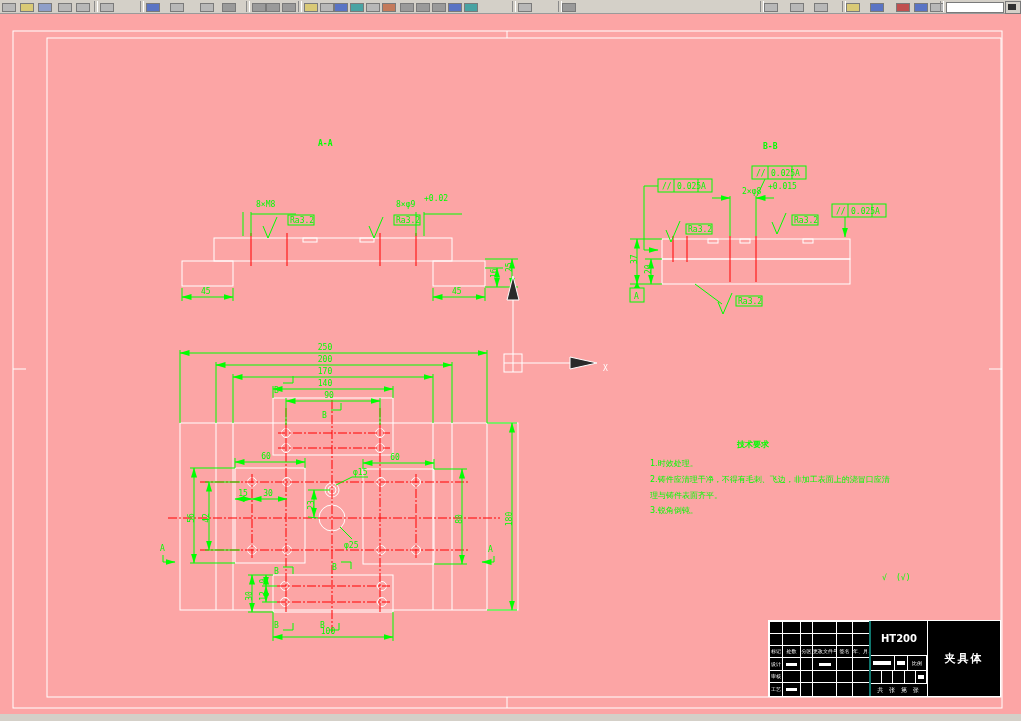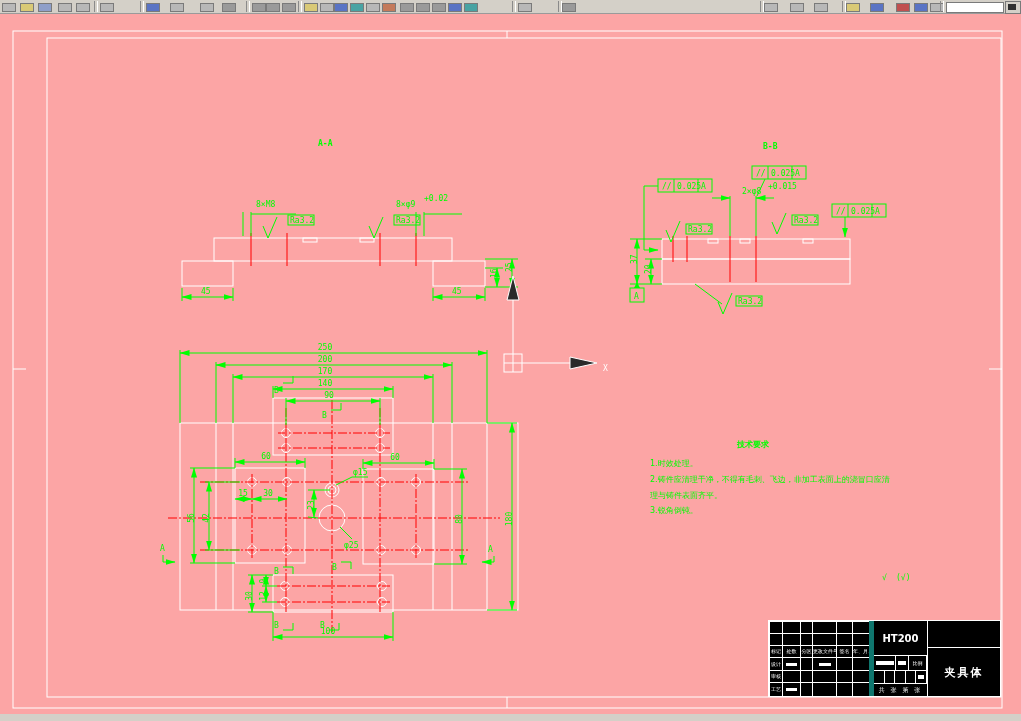--- a/index.html
+++ b/index.html
@@ -24,29 +24,29 @@
   .wline{stroke:#fff;stroke-width:1;fill:none;}
   .rline{stroke:#ff0000;stroke-width:1;fill:none;}
   .rdash{stroke:#ff0000;stroke-width:1;fill:none;stroke-dasharray:9 2 2 2;}
   
   #titleblock{position:absolute;left:768px;top:620px;width:233px;height:77px;z-index:4;
               border:1px solid #fff;box-sizing:border-box;display:flex;color:#fff;background:#000;}
   #tb-left{width:100px;height:100%;}
   table.tbl{border-collapse:collapse;table-layout:fixed;width:100px;height:75px;}
   table.tbl td{border:1px solid #fff;padding:0;font-size:5px;line-height:5px;color:#fff;
                overflow:hidden;white-space:nowrap;text-align:center;vertical-align:middle;}
-  #tb-mid{width:58px;height:100%;border-left:5px solid #0f766e;box-sizing:border-box;display:flex;flex-direction:column;}
+  #tb-mid{width:58px;height:100%;border-left:2px solid #0f766e;box-sizing:border-box;display:flex;flex-direction:column;}
   #tb-mat{height:34px;border-bottom:1px solid #fff;display:flex;align-items:center;justify-content:center;
           font-size:10px;font-weight:bold;}
   #tb-scalerow{height:14px;border-bottom:1px solid #fff;display:flex;}
   #tb-scalerow div{border-right:1px solid #fff;height:100%;display:flex;align-items:center;justify-content:center;}
   #tb-cellrow{height:12px;border-bottom:1px solid #fff;display:flex;}
   #tb-cellrow div{border-right:1px solid #fff;flex:1;height:100%;display:flex;align-items:center;justify-content:center;}
   #tb-sheet{flex:1;display:flex;align-items:center;justify-content:center;font-size:6px;letter-spacing:2px;}
-  #tb-right{width:75px;height:100%;border-left:1px solid #fff;box-sizing:border-box;display:flex;flex-direction:column;}
+  #tb-right{width:75px;height:100%;border-left:1px solid #fff;box-sizing:border-box;display:flex;flex-direction:row;}
   #tb-rtop{height:26px;border-bottom:1px solid #fff;}
   #tb-part{flex:1;display:flex;align-items:center;justify-content:center;font-size:11px;font-weight:bold;letter-spacing:2px;}
   .blob{background:#fff;display:inline-block;}
 </style>
 </head>
 <body>
 
 <div id="stage">
 
 <svg width="1021" height="721" viewBox="0 0 1021 721">

